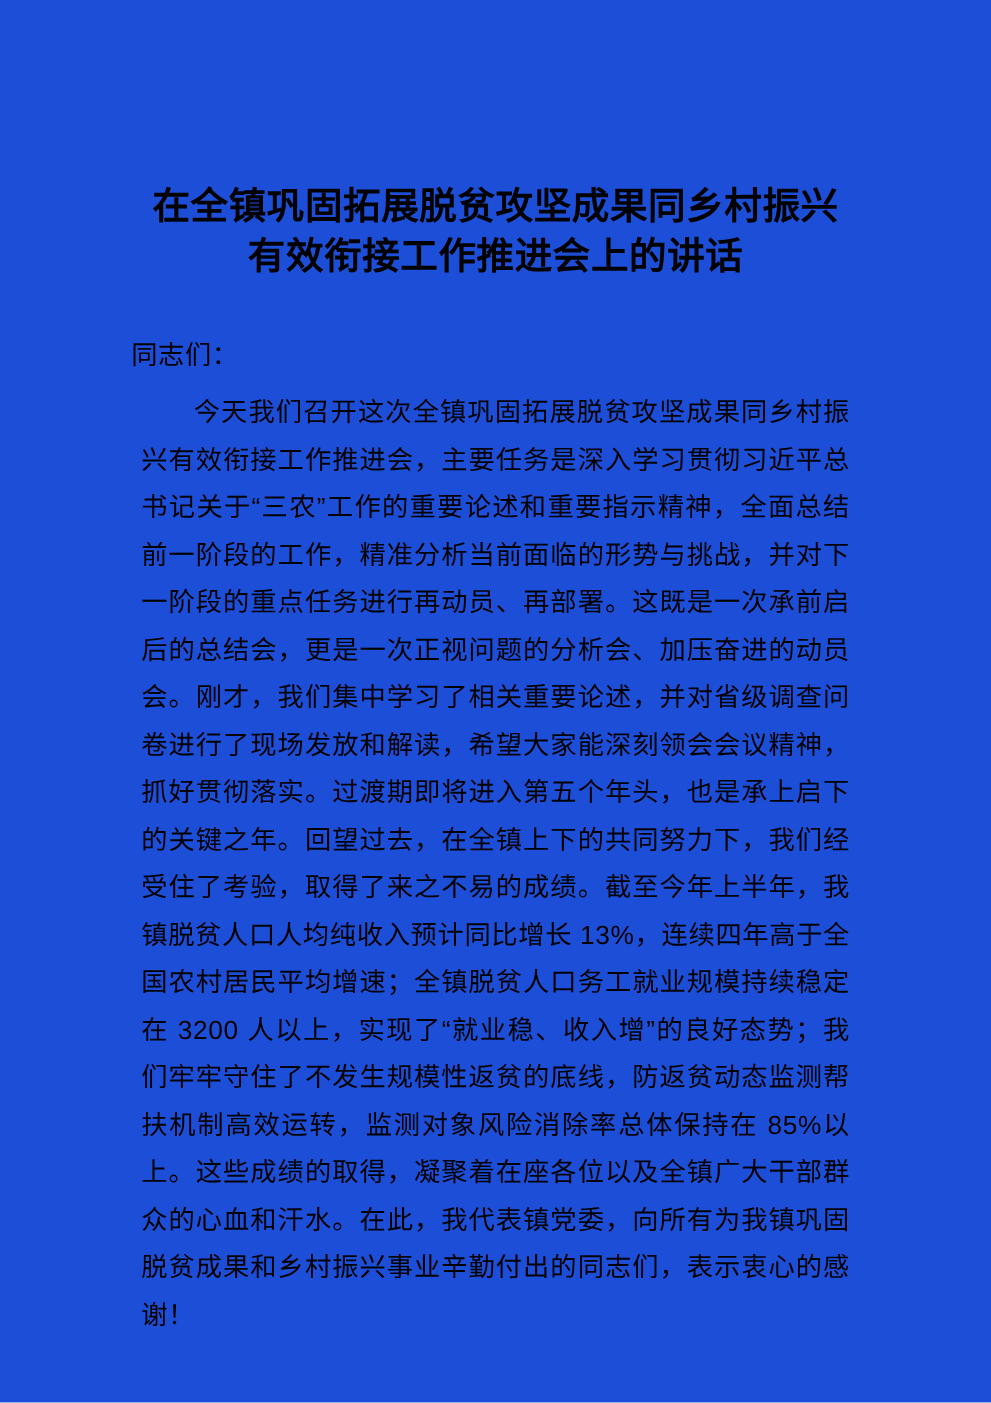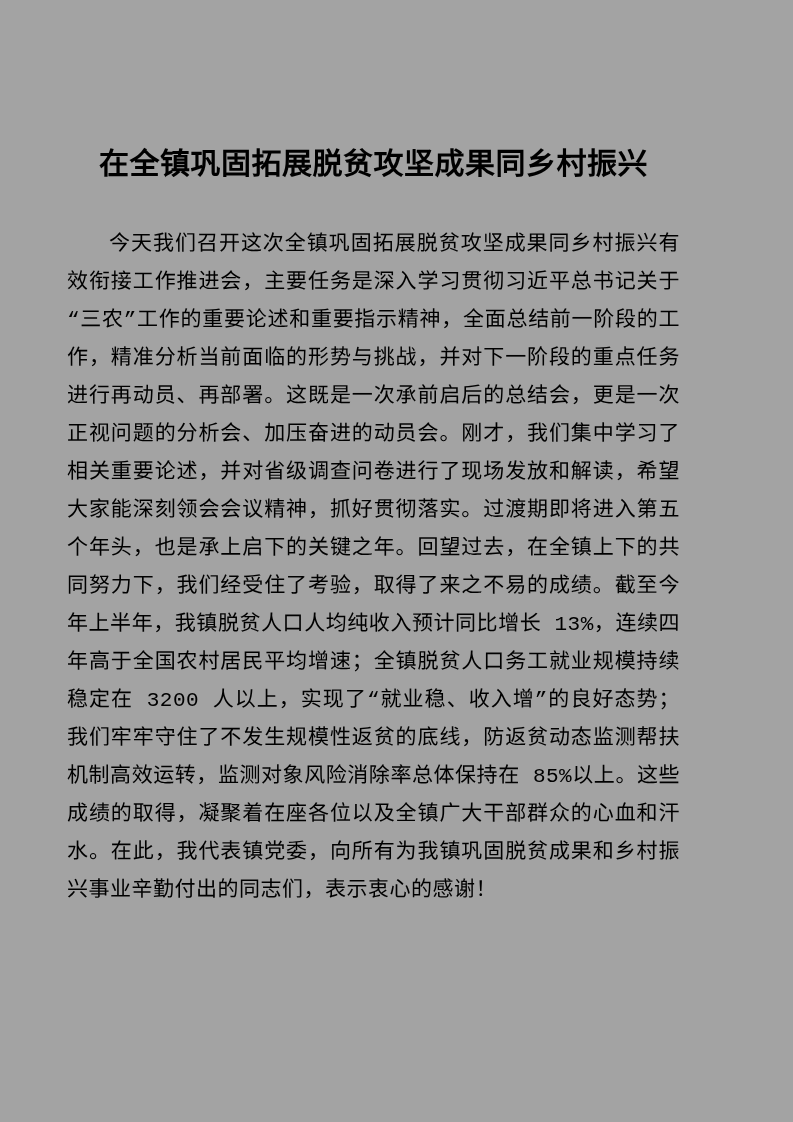--- a/index.html
+++ b/index.html
@@ -5,26 +5,26 @@
   html, body {
     margin: 0;
     padding: 0;
     background: #ffffff;
   }
   .page {
     position: relative;
     width: 793px;
     height: 1122px;
     margin: 0 auto;
-    background: #a3a3a3;
+    background: #1d4ed8;
     color: #000000;
     box-sizing: border-box;
-    padding: 146px 105px 0 59px;
+    padding: 146px 105px 0 105px;
     overflow: hidden;
-    font-family: Liberation Mono, monospace;
+    font-family: Liberation Sans, sans-serif;
   }
   .doc-title {
     margin: 0;
     font-size: 30px;
     line-height: 40px;
     font-weight: 700;
     text-align: center;
     letter-spacing: 0.5px;
   }
   .doc-title .title-line {
@@ -46,18 +46,20 @@
     margin: 8px;
     text-indent: 2em;
   }
 </style>
 </head>
 <body>
 
 <div class="page">
   <h1 class="doc-title">
     <span class="title-line">在全镇巩固拓展脱贫攻坚成果同乡村振兴</span>
+    <span class="title-line">有效衔接工作推进会上的讲话</span>
   </h1>
 
   <div class="doc-body">
+    <p class="salutation">同志们：</p>
     <p class="paragraph">今天我们召开这次全镇巩固拓展脱贫攻坚成果同乡村振兴有效衔接工作推进会，主要任务是深入学习贯彻习近平总书记关于“三农”工作的重要论述和重要指示精神，全面总结前一阶段的工作，精准分析当前面临的形势与挑战，并对下一阶段的重点任务进行再动员、再部署。这既是一次承前启后的总结会，更是一次正视问题的分析会、加压奋进的动员会。刚才，我们集中学习了相关重要论述，并对省级调查问卷进行了现场发放和解读，希望大家能深刻领会会议精神，抓好贯彻落实。过渡期即将进入第五个年头，也是承上启下的关键之年。回望过去，在全镇上下的共同努力下，我们经受住了考验，取得了来之不易的成绩。截至今年上半年，我镇脱贫人口人均纯收入预计同比增长 13%，连续四年高于全国农村居民平均增速；全镇脱贫人口务工就业规模持续稳定在 3200 人以上，实现了“就业稳、收入增”的良好态势；我们牢牢守住了不发生规模性返贫的底线，防返贫动态监测帮扶机制高效运转，监测对象风险消除率总体保持在 85%以上。这些成绩的取得，凝聚着在座各位以及全镇广大干部群众的心血和汗水。在此，我代表镇党委，向所有为我镇巩固脱贫成果和乡村振兴事业辛勤付出的同志们，表示衷心的感谢！</p>
   </div>
 </div>
 
 </body></html>

